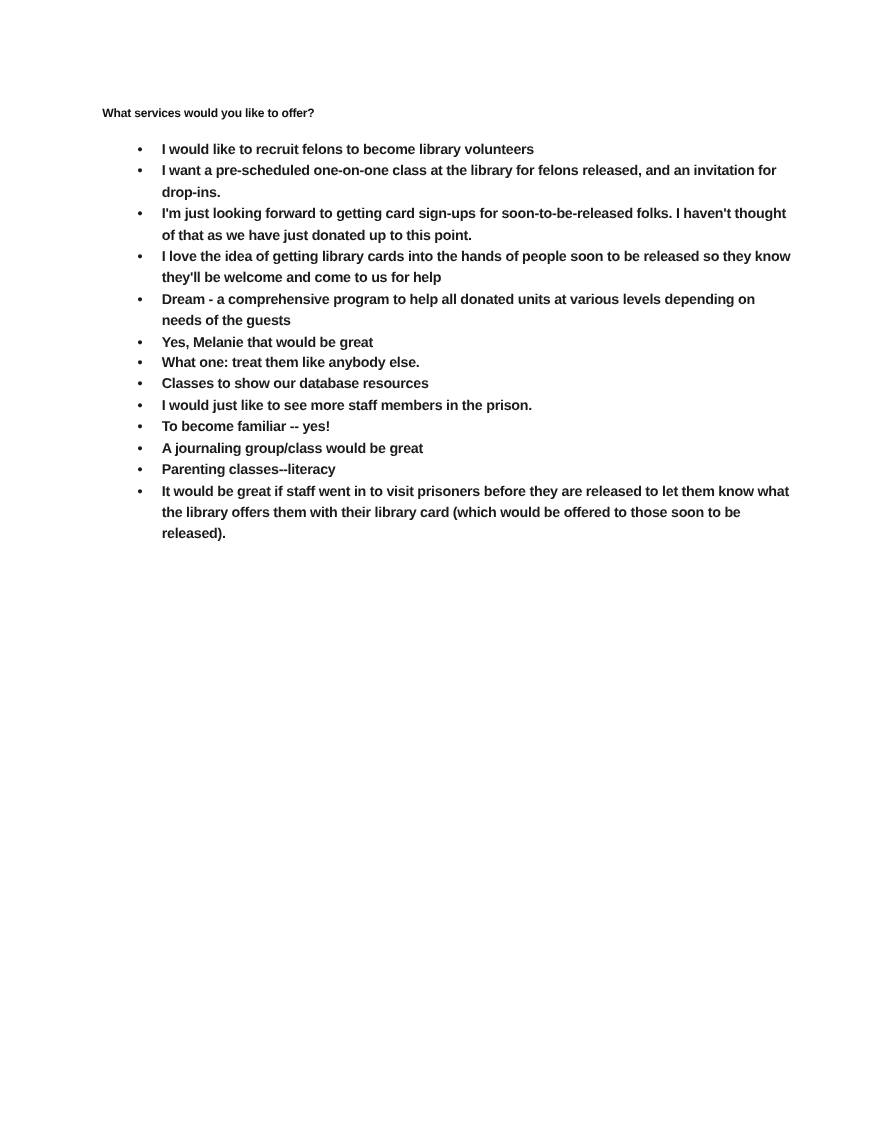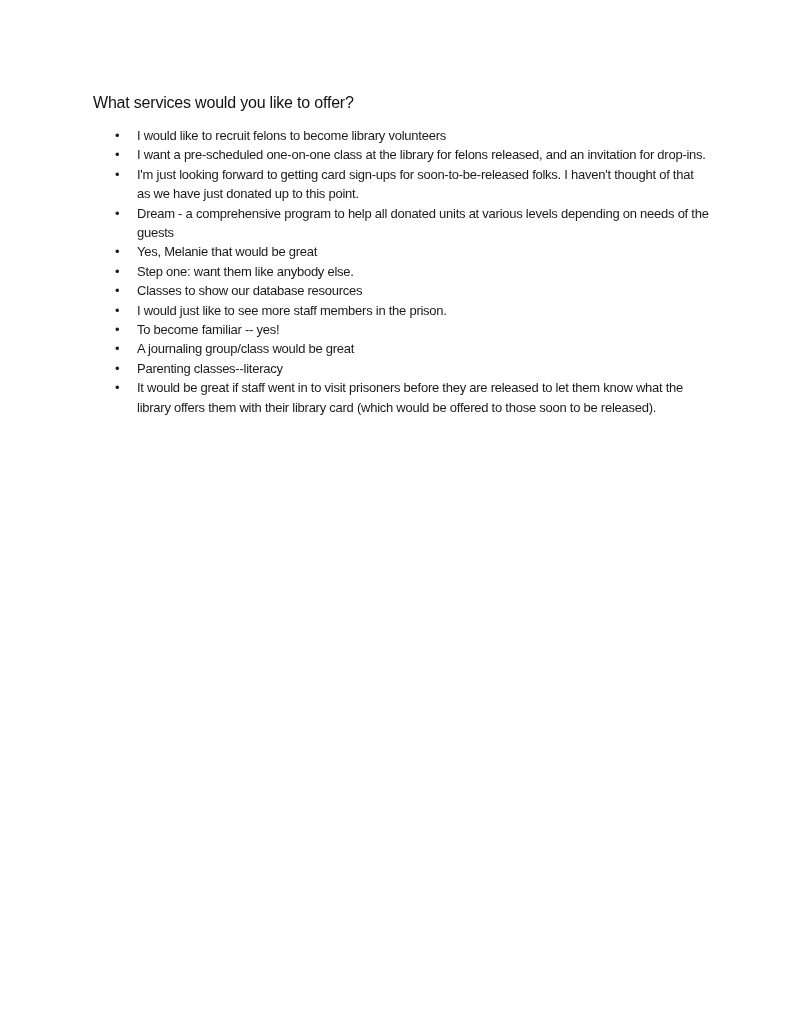--- a/index.html
+++ b/index.html
@@ -13,31 +13,32 @@
     height: 1024px;
     background: #ffffff;
     box-sizing: border-box;
     padding: 94px 0 0 93px;
     font-family: "Liberation Sans", "DejaVu Sans", sans-serif;
     color: #1b1b1b;
     overflow: hidden;
   }
   .heading {
     margin: 0 0 14px 0;
-    font-size: 16px;
-    font-weight: normal;
+    font-size: 11px;
+    font-weight: bold;
     letter-spacing: -0.2px;
     line-height: 18px;
     color: #111111;
   }
   .bullet-list {
-    margin: 0;
+    margin: 10px;
     padding: 0;
     list-style: none;
     width: 600px;
+    font-weight: bold;
   }
   .bullet-item {
     position: relative;
     box-sizing: border-box;
     padding-left: 44px;
     width: 616px;
     font-size: 13px;
     letter-spacing: -0.25px;
     line-height: 19.4px;
   }
@@ -52,23 +53,24 @@
 </style>
 </head>
 <body>
 
 <div class="page">
   <h1 class="heading">What services would you like to offer?</h1>
   <ul class="bullet-list" id="bullet-list">
       <li class="bullet-item">I would like to recruit felons to become library volunteers</li>
       <li class="bullet-item">I want a pre-scheduled one-on-one class at the library for felons released, and an invitation for drop-ins.</li>
       <li class="bullet-item">I'm just looking forward to getting card sign-ups for soon-to-be-released folks. I haven't thought of that as we have just donated up to this point.</li>
+      <li class="bullet-item">I love the idea of getting library cards into the hands of people soon to be released so they know they'll be welcome and come to us for help</li>
       <li class="bullet-item">Dream - a comprehensive program to help all donated units at various levels depending on needs of the guests</li>
       <li class="bullet-item">Yes, Melanie that would be great</li>
-      <li class="bullet-item">Step one: want them like anybody else.</li>
+      <li class="bullet-item">What one: treat them like anybody else.</li>
       <li class="bullet-item">Classes to show our database resources</li>
       <li class="bullet-item">I would just like to see more staff members in the prison.</li>
       <li class="bullet-item">To become familiar -- yes!</li>
       <li class="bullet-item">A journaling group/class would be great</li>
       <li class="bullet-item">Parenting classes--literacy</li>
       <li class="bullet-item">It would be great if staff went in to visit prisoners before they are released to let them know what the library offers them with their library card (which would be offered to those soon to be released).</li>
     </ul>
 </div>
 
 </body></html>

